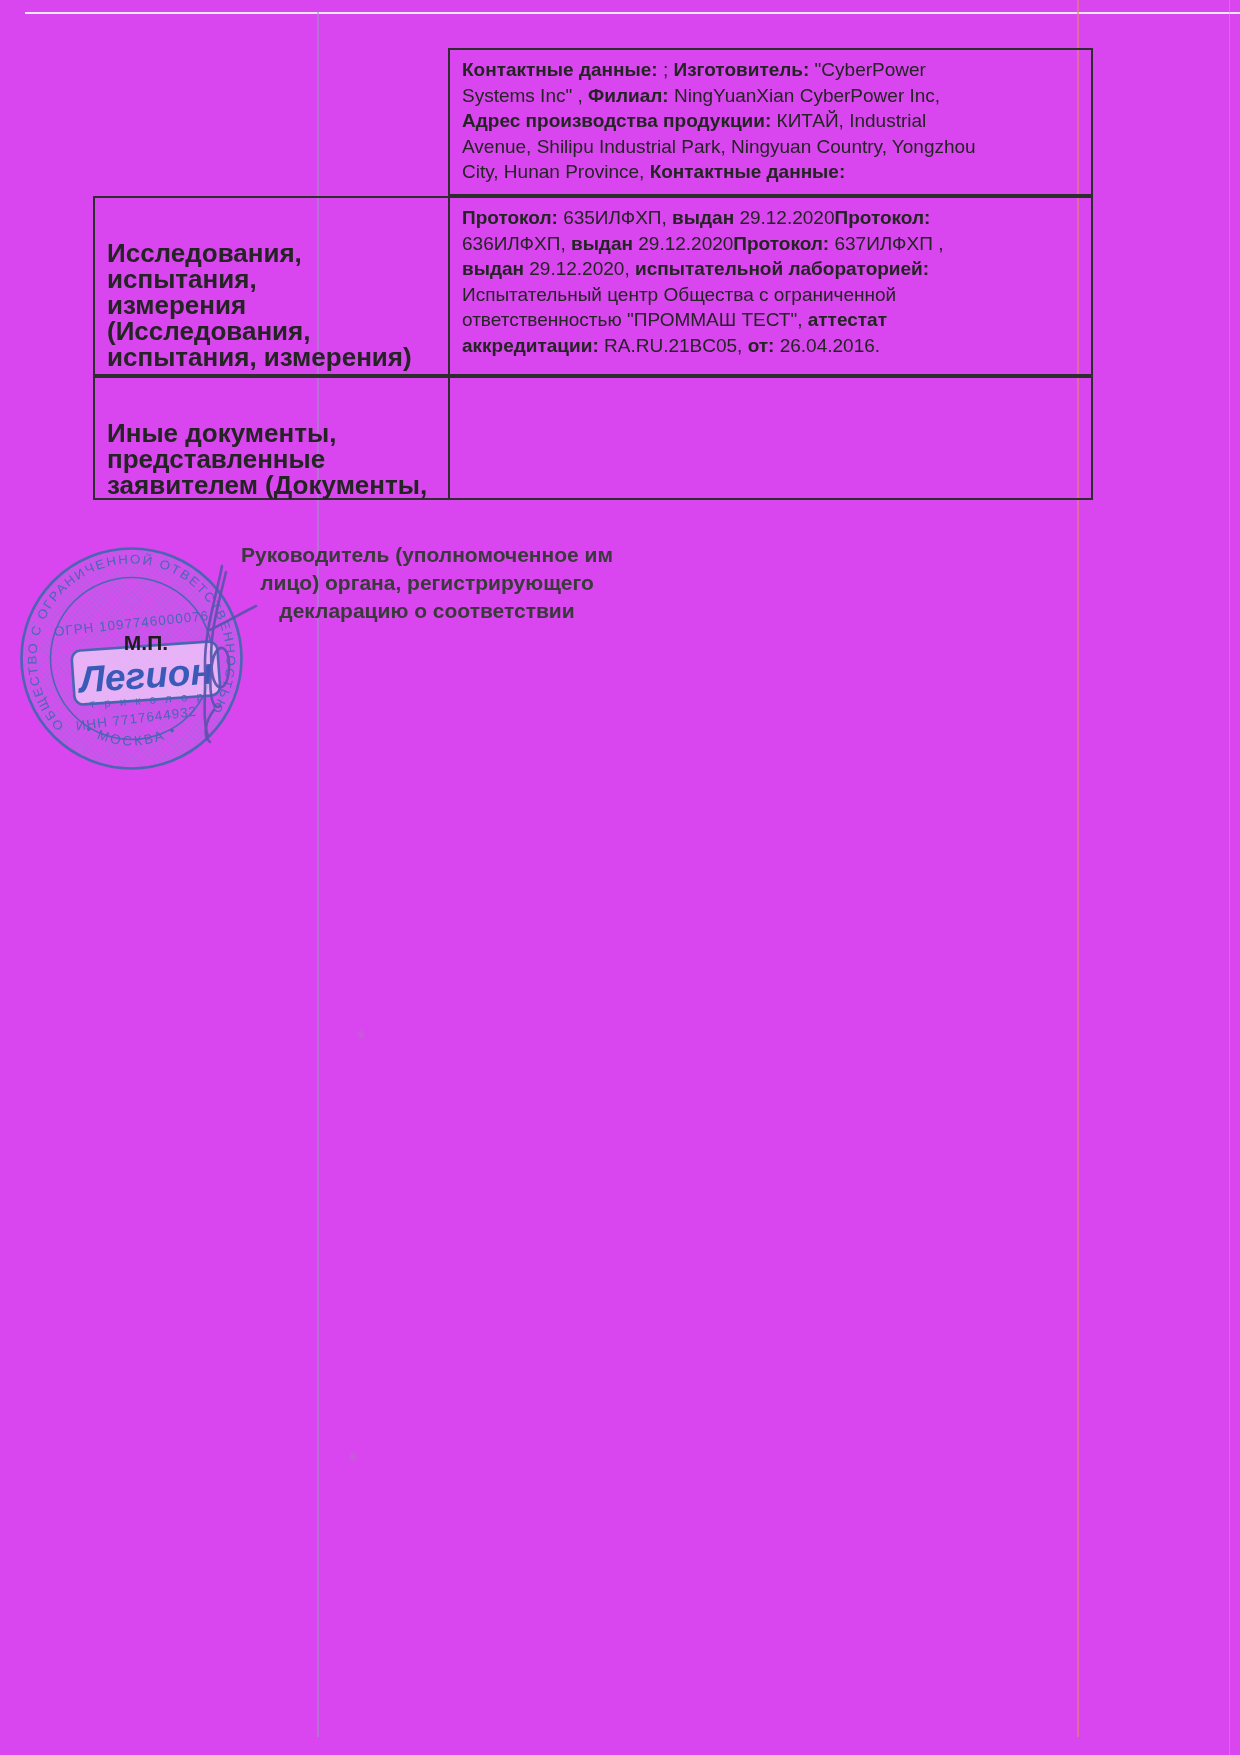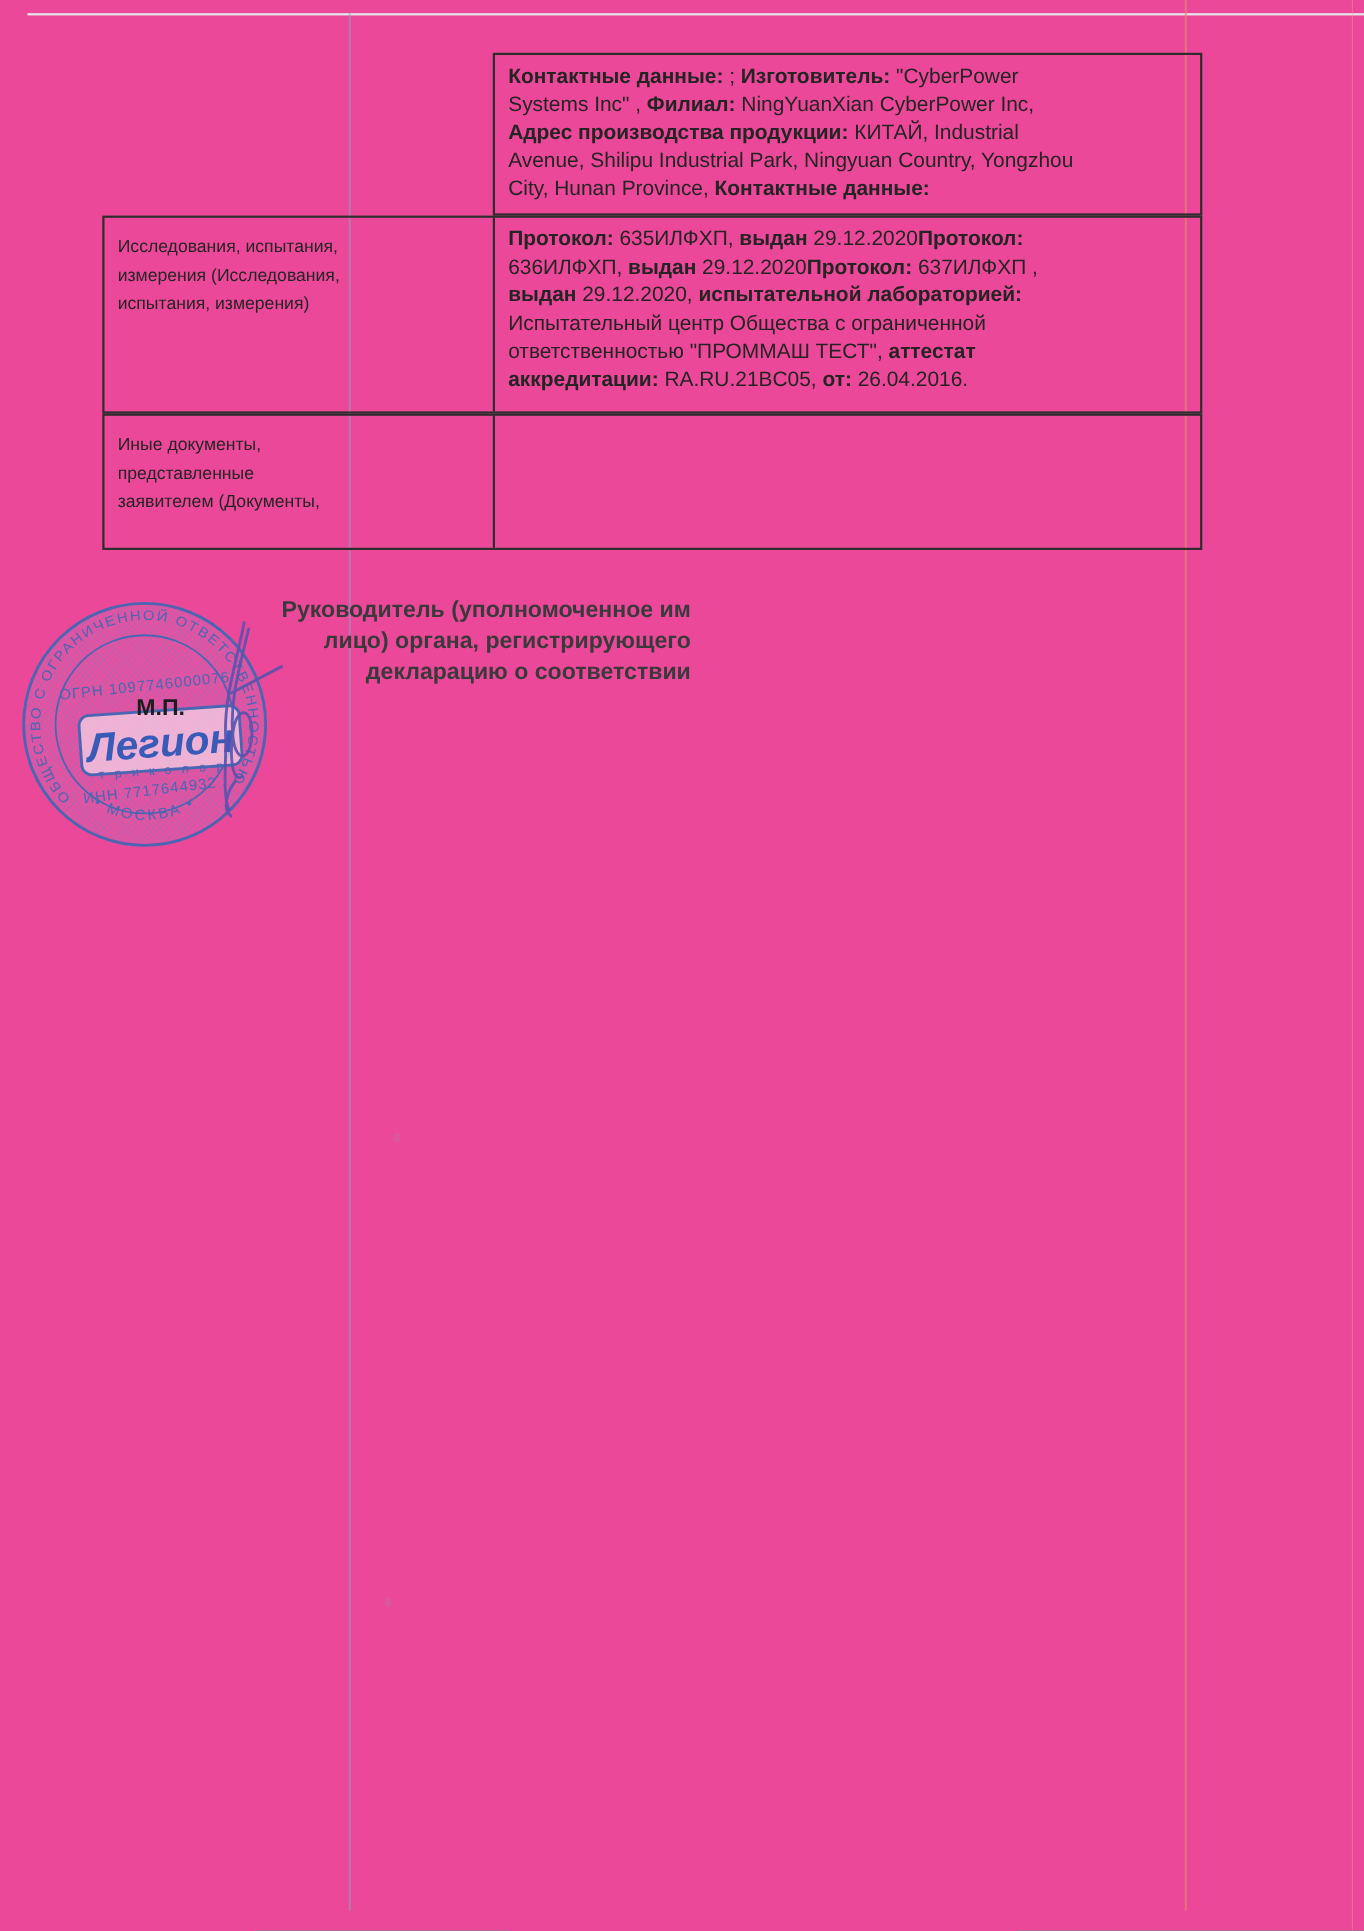--- a/index.html
+++ b/index.html
@@ -1,42 +1,42 @@
 <!DOCTYPE html>
 <html><head>
 <meta charset="utf-8">
 <style>
   html,body{margin:0;padding:0;background:#888;}
   .page{
     position:relative;
     width:1240px;height:1755px;
-    background:#ec4899;
+    background:#d946ef;
     font-family:"Liberation Sans", sans-serif;
     color:#262626;
     overflow:hidden;
     margin:0 auto;
   }
   
   .scan-top-line{position:absolute;left:25px;top:12px;width:1215px;height:2px;background:#e7e8ec;}
   .vline-gray{position:absolute;left:317px;top:12px;width:2px;height:1725px;background:rgba(148,154,192,.55);}
   .vline-red{position:absolute;left:1077px;top:0;width:2px;height:1737px;background:rgba(226,132,110,.65);}
   .vline-pink-edge{position:absolute;left:1229px;top:0;width:1px;height:1755px;background:rgba(236,166,152,.40);}
   .scan-speck{position:absolute;width:6px;height:9px;border-radius:50%;background:rgba(150,150,165,.22);filter:blur(1px);}
 
   
   .cellbox{position:absolute;border:2px solid #2d2d2d;box-sizing:border-box;background:transparent;}
   .cell-text{position:absolute;font-size:19px;line-height:25.6px;color:#242424;}
   .cell-text .b{font-weight:bold;}
-  .label-bold{font-weight:normal;font-size:16px;line-height:26px;color:#242424;}
+  .label-bold{font-weight:bold;font-size:26px;line-height:26px;color:#242424;margin-top:28px;}
   .divider-v{position:absolute;top:0;bottom:0;width:2px;background:#2d2d2d;}
 
   
   .sign-label{
-    position:absolute;text-align:right;font-weight:bold;
-    font-size:21px;line-height:28px;color:#3a3a3c;z-index:4;
+    position:absolute;text-align:center;font-weight:bold;
+    font-size:21px;line-height:28px;color:#3a3a3c;z-index:4;margin-left:24px;
   }
   
   .stamp{position:absolute;left:19px;top:546px;width:225px;height:225px;z-index:2;}
   .stamp-bg{
     position:absolute;left:4px;top:4px;width:217px;height:217px;border-radius:50%;
     background:
       repeating-linear-gradient(45deg, rgba(92,126,198,.16) 0 1px, transparent 1px 4px),
       repeating-linear-gradient(-45deg, rgba(92,126,198,.16) 0 1px, transparent 1px 4px),
       rgba(156,184,232,.10);
   }

